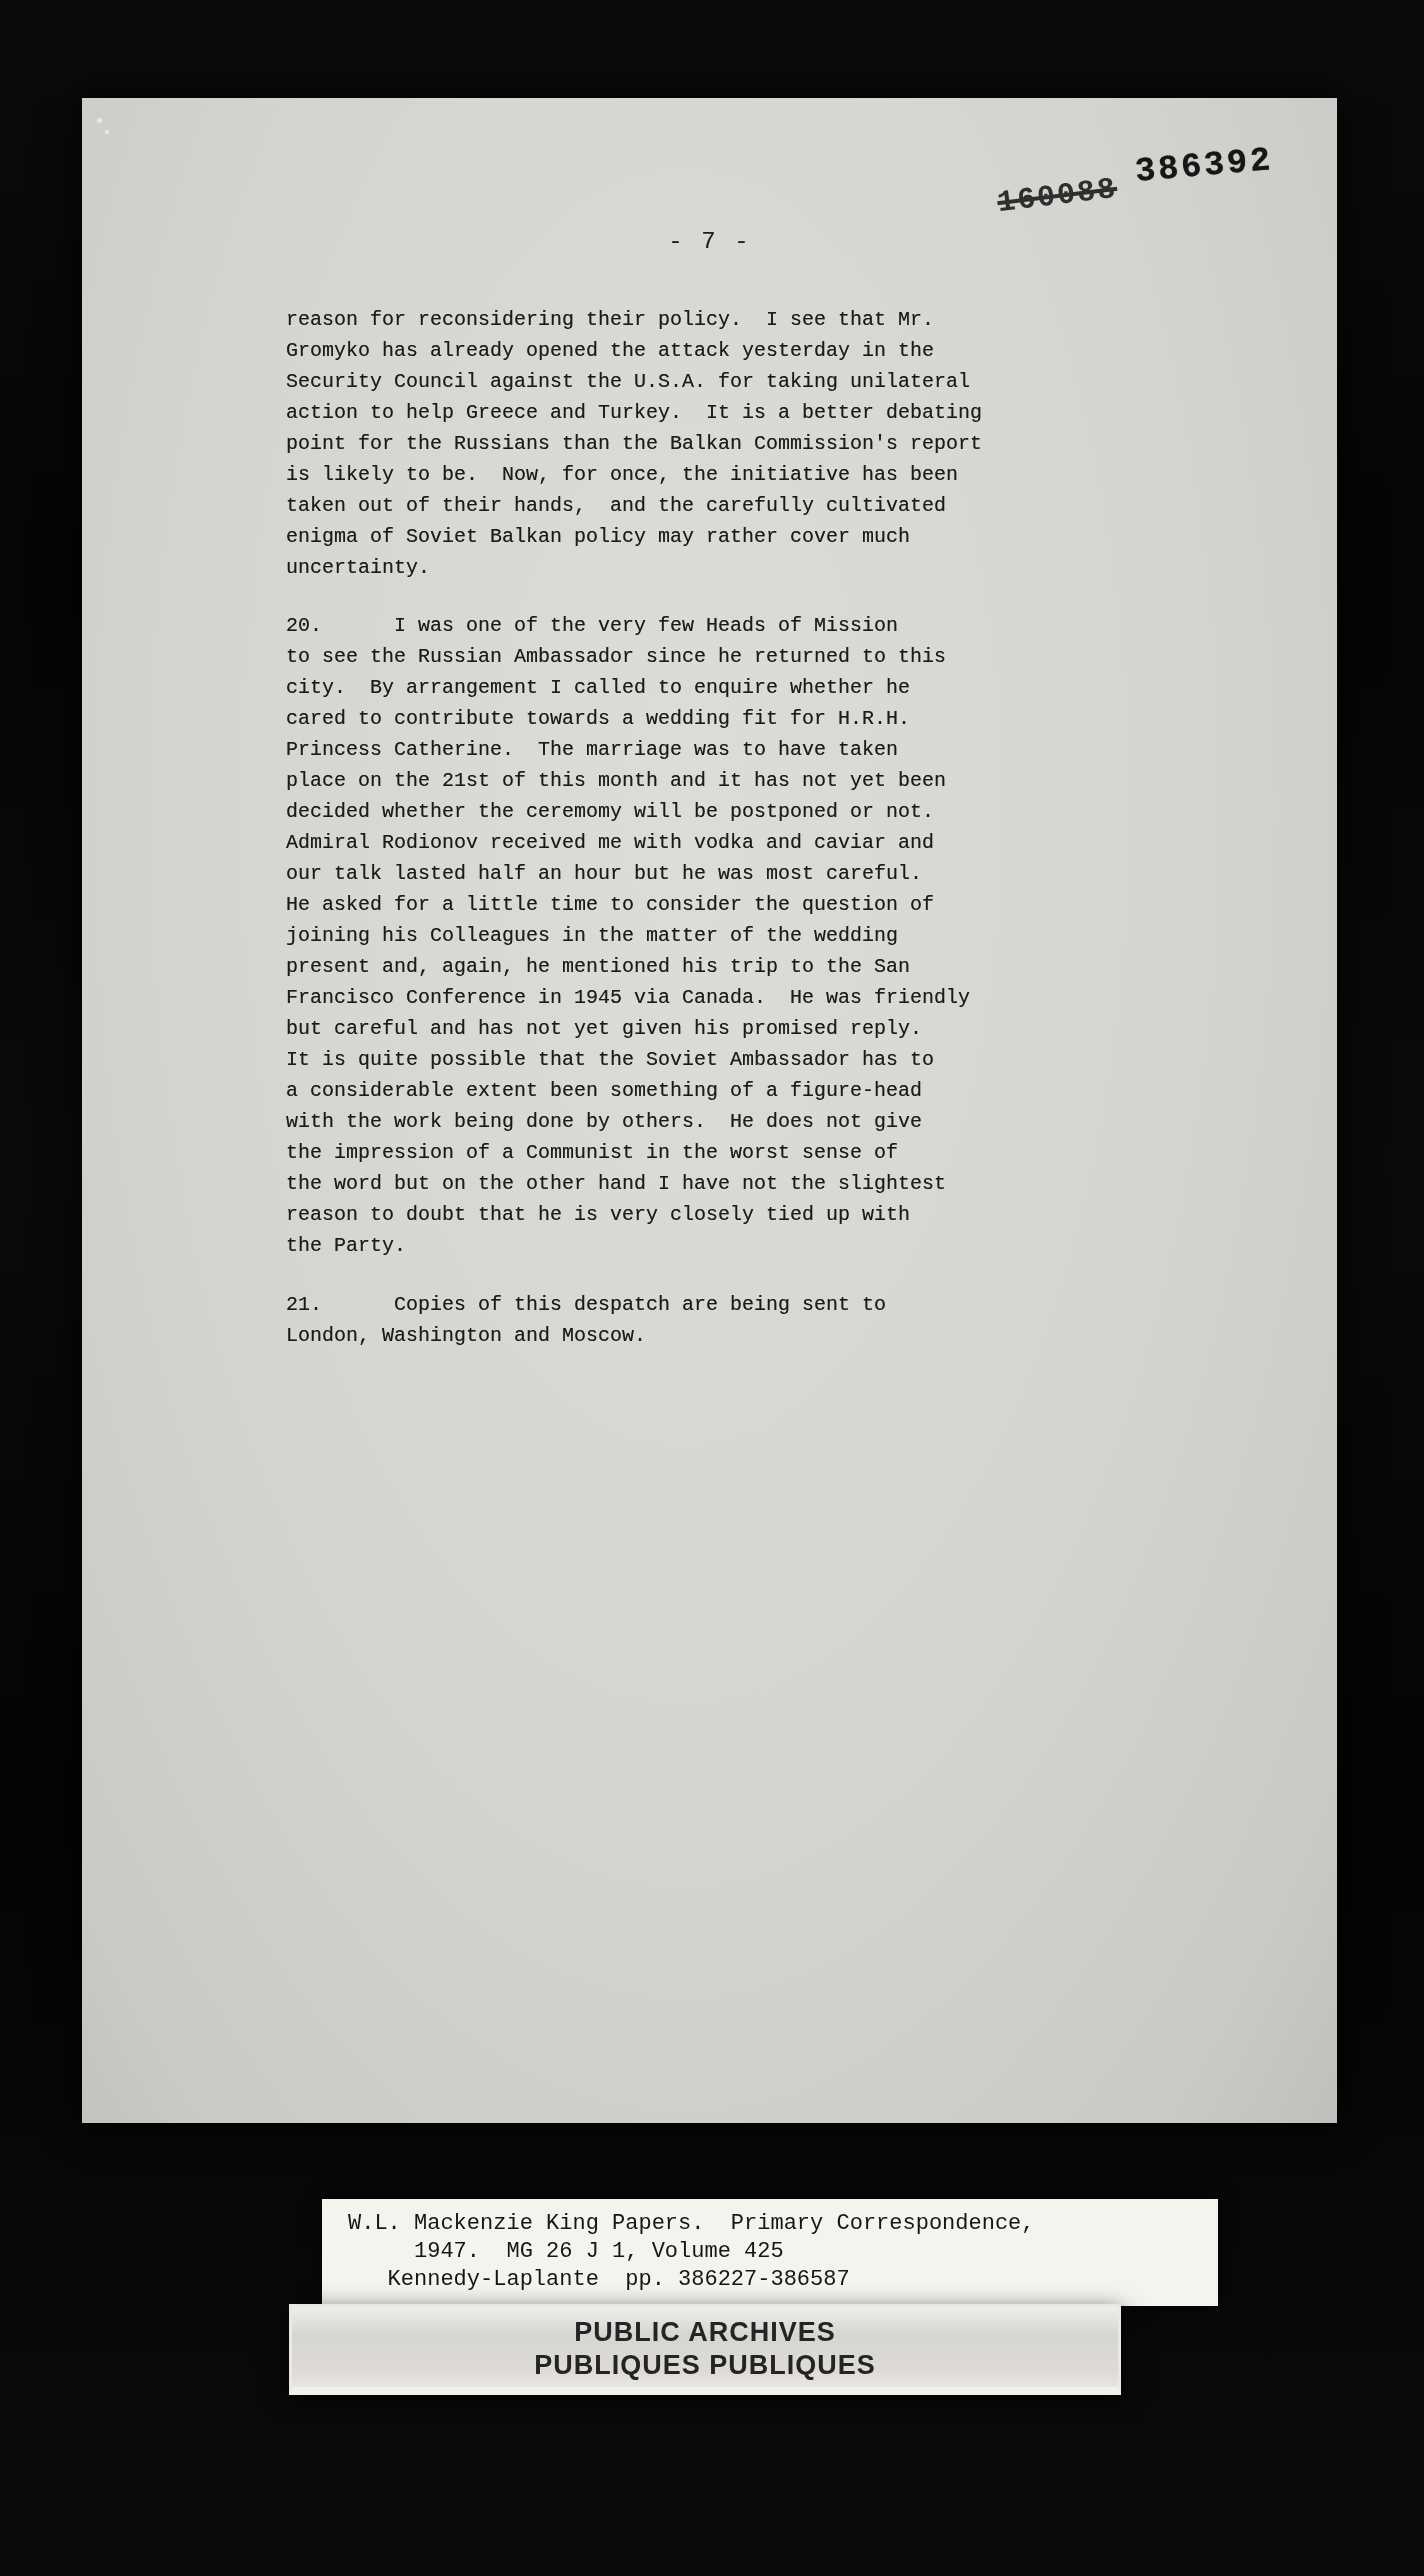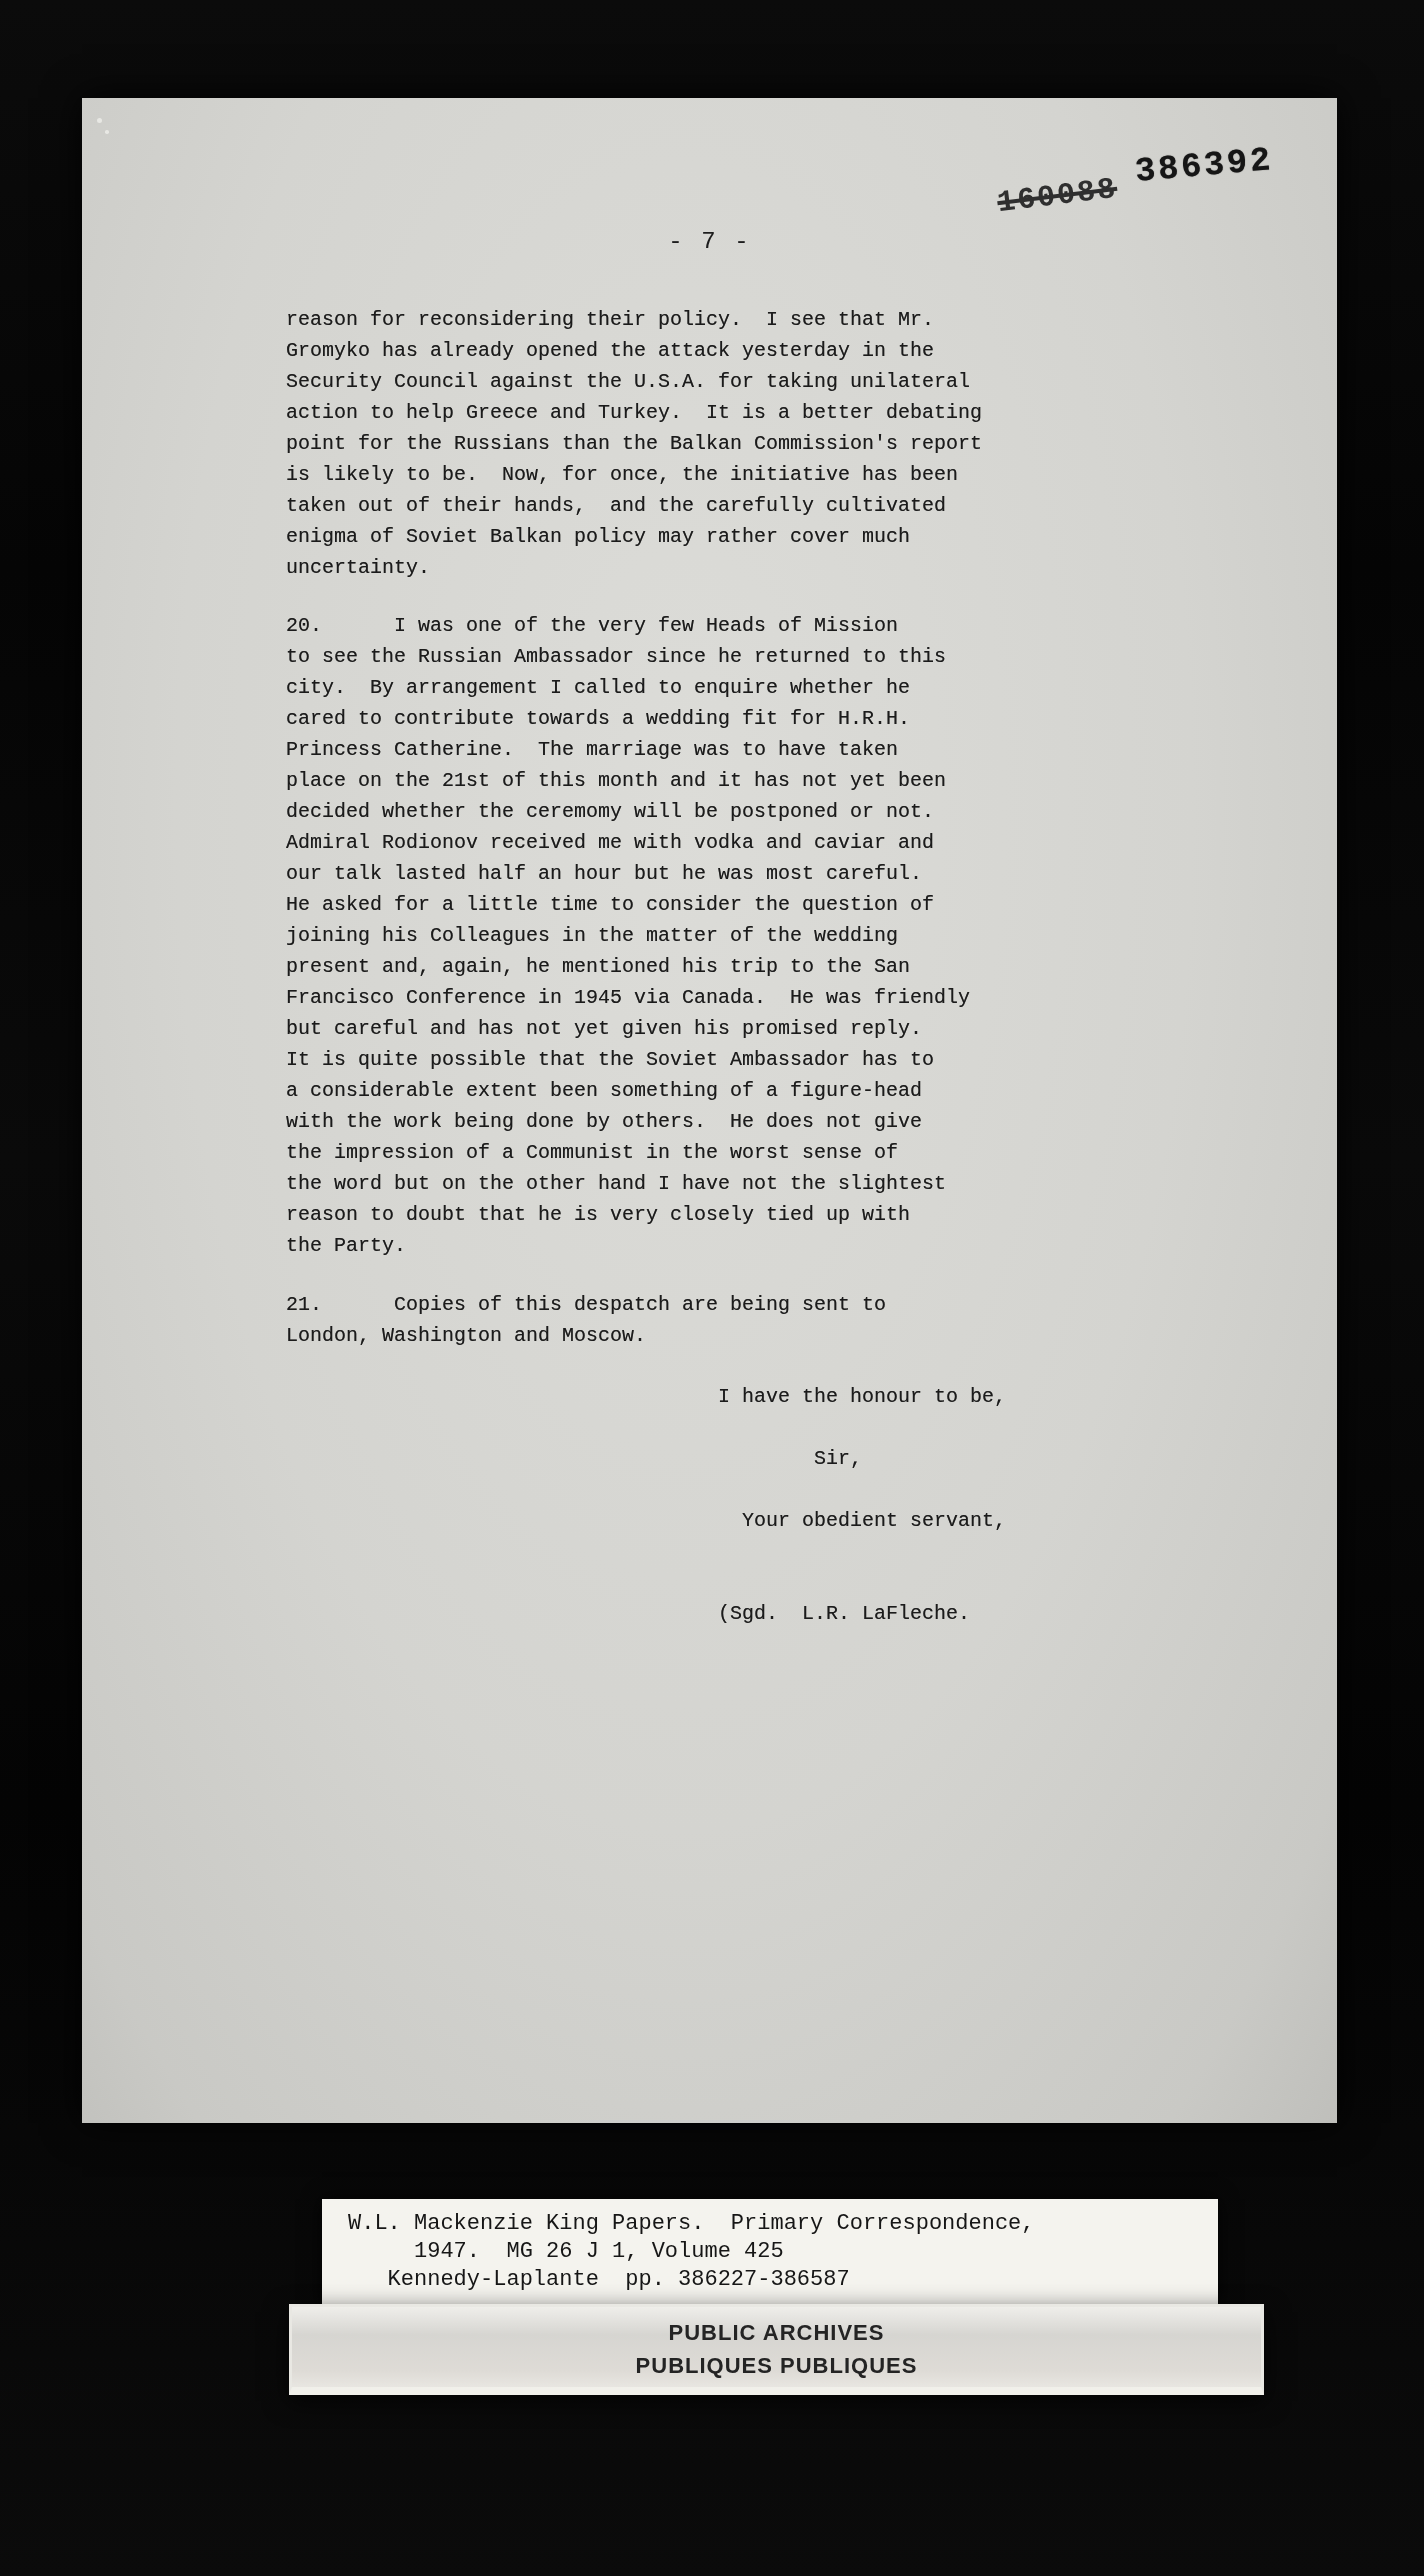--- a/index.html
+++ b/index.html
@@ -98,31 +98,31 @@
     font-size: 22px;
     line-height: 28px;
     padding: 11.4px 10.4px 11.4px 26px;
     white-space: pre;
     box-shadow: 0 0 18px rgba(0,0,0,0.85);
   }
   .label-pa {
     position: absolute;
     left: 289px;
     top: 2304px;
-    width: 975px;
+    width: 832px;
     box-sizing: border-box;
     background: linear-gradient(180deg, #efeeea 0%, #d6d5d1 35%, #dedbd6 80%, #e8e6e1 100%);
     border: 3.6px solid #e9e8e3;
     border-bottom: 8.3px solid #f1f0ea;
     text-align: center;
     padding: 9.3px 0 5.2px 0;
     color: #242424;
     font-family: "Liberation Sans", "DejaVu Sans", sans-serif;
     font-weight: bold;
-    font-size: 22px;
+    font-size: 27px;
     line-height: 33px;
     letter-spacing: 1px;
     box-shadow: 0 7.2px 23px rgba(0,0,0,0.75);
   }
 </style>
 </head>
 <body>
 
 <div class="canvas">
 
@@ -164,28 +164,20 @@
 but careful and has not yet given his promised reply.
 It is quite possible that the Soviet Ambassador has to
 a considerable extent been something of a figure-head
 with the work being done by others.  He does not give
 the impression of a Communist in the worst sense of
 the word but on the other hand I have not the slightest
 reason to doubt that he is very closely tied up with
 the Party.</div>
       <div class="para">21.      Copies of this despatch are being sent to
 London, Washington and Moscow.</div>
-      <div class="closing">I have the honour to be,
-
-        Sir,
-
-  Your obedient servant,
-
-
-(Sgd.  L.R. LaFleche.</div>
     </div>
 
   </div>
 
   <div class="label-ref">W.L. Mackenzie King Papers.  Primary Correspondence,
      1947.  MG 26 J 1, Volume 425
    Kennedy-Laplante  pp. 386227-386587</div>
 
   <div class="label-pa">
     <div>PUBLIC ARCHIVES</div>

